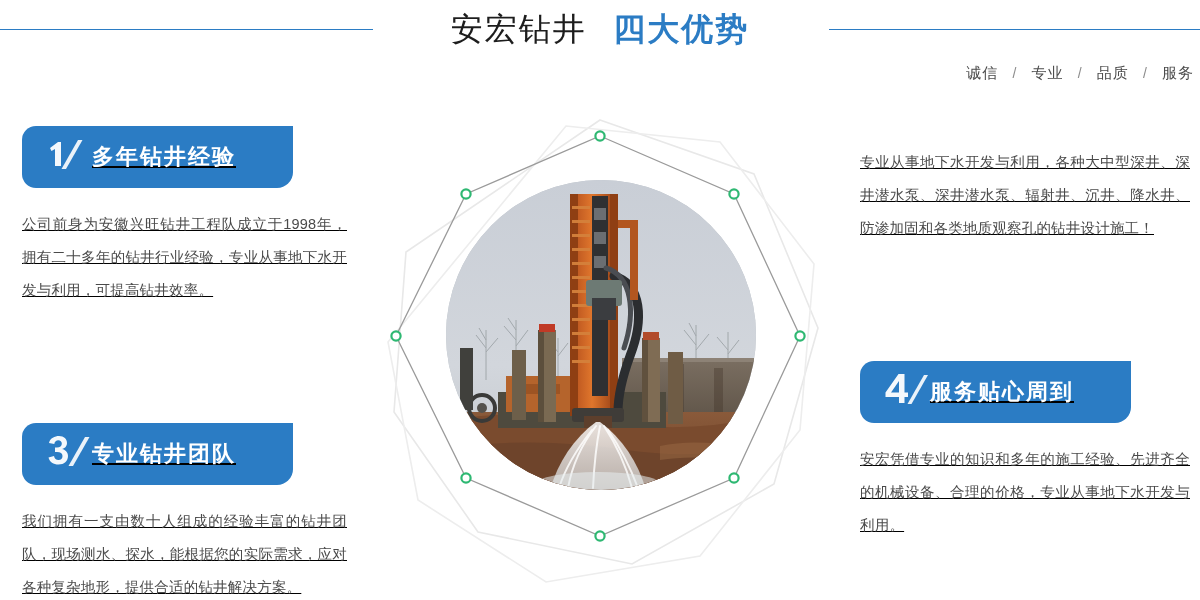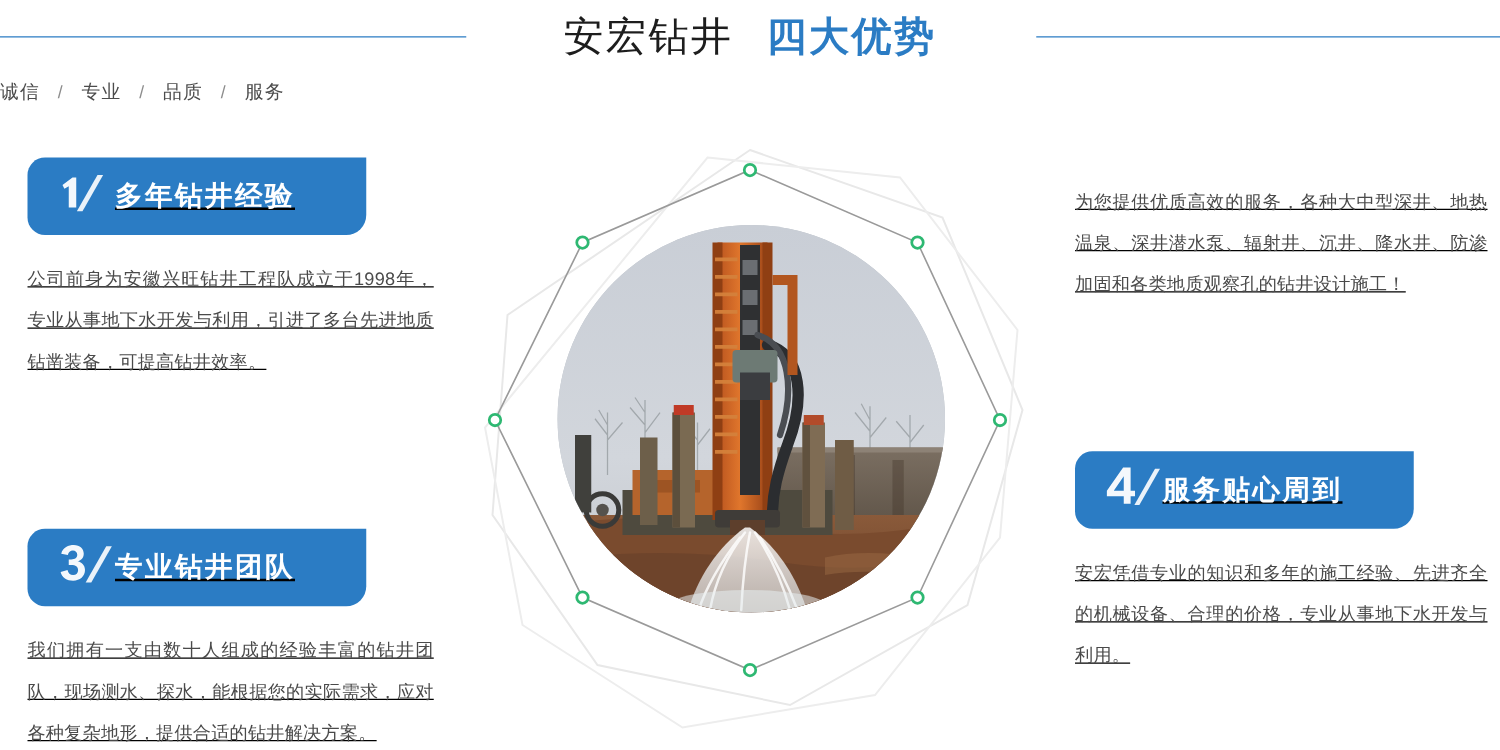--- a/index.html
+++ b/index.html
@@ -56,21 +56,21 @@
     letter-spacing: 2px;
     color: #2b7cc4;
     font-weight: 700;
     margin-left: 22px;
   }
 
   .subtitle {
     position: absolute;
     left: 0; top: 64px;
     width: 1194px;
-    text-align: left;
+    text-align: right;
     font-size: 15px;
     color: #4c4c4c;
     letter-spacing: 1px;
     white-space: nowrap;
   }
   .subtitle .sep {
     color: #8c8c8c;
     margin: 0 9px;
     font-size: 14px;
   }
@@ -191,21 +191,21 @@
         <div class="badge-inner">
           <span class="badge-num">
             <svg width="46" height="40" viewBox="0 0 46 40" aria-hidden="true">
               <path d="M6 11 L14 5 L17 5 L17 29 L11 29 L11 12 L7.5 14 Z" fill="#ffffff" opacity="0.95"></path>
               <path d="M17.5 32 L34 3 L38.5 3 L22 32 Z" fill="#ffffff" opacity="0.9"></path>
             </svg>
           </span>
           <span class="badge-label">多年钻井经验</span>
         </div>
       </div>
-      <p class="desc">公司前身为安徽兴旺钻井工程队成立于1998年，专业从事地下水开发与利用，引进了多台先进地质钻凿装备，可提高钻井效率。</p>
+      <p class="desc">公司前身为安徽兴旺钻井工程队成立于1998年，拥有二十多年的钻井行业经验，专业从事地下水开发与利用，可提高钻井效率。</p>
     </div>
 
     <div class="feature">
       <div class="badge">
         <div class="badge-inner">
           <span class="badge-num">
             <svg width="46" height="40" viewBox="0 0 46 40" aria-hidden="true">
               <path d="M5 9 C6 4 11 2 15 2 C20 2 23 5 23 9 C23 12.5 20.5 14.5 18 15 C21 15.5 24 18 24 22 C24 27 20 30.5 14.5 30.5 C9.5 30.5 5.5 28 4.5 23.5 L10 22 C10.5 24.5 12 26 14.5 26 C17 26 18.5 24.5 18.5 22 C18.5 19.5 16.5 18 13 18 L11 18 L11 13.5 L13 13.5 C16 13.5 17.8 12.2 17.8 9.8 C17.8 7.6 16.3 6.3 14.3 6.3 C12.2 6.3 10.8 7.5 10.3 10 Z" fill="#ffffff" opacity="0.95"></path>
               <path d="M24.5 32 L41 3 L45.5 3 L29 32 Z" fill="#ffffff" opacity="0.9"></path>
             </svg>
@@ -214,21 +214,21 @@
         </div>
       </div>
       <p class="desc">我们拥有一支由数十人组成的经验丰富的钻井团队，现场测水、探水，能根据您的实际需求，应对各种复杂地形，提供合适的钻井解决方案。</p>
     </div>
 
   </div>
 
   <div class="col col-right">
 
     <div class="feature">
-      <p class="desc">为您提供优质高效的服务，各种大中型深井、地热温泉、深井潜水泵、辐射井、沉井、降水井、防渗加固和各类地质观察孔的钻井设计施工！</p>
+      <p class="desc">专业从事地下水开发与利用，各种大中型深井、深井潜水泵、深井潜水泵、辐射井、沉井、降水井、防渗加固和各类地质观察孔的钻井设计施工！</p>
     </div>
 
     <div class="feature">
       <div class="badge">
         <div class="badge-inner">
           <span class="badge-num">
             <svg width="46" height="40" viewBox="0 0 46 40" aria-hidden="true">
               <path d="M16.5 2 L22.5 2 L22.5 20.5 L26 20.5 L26 25 L22.5 25 L22.5 31 L17 31 L17 25 L3.5 25 L3.5 20.5 Z M17 20.5 L17 9 L9 20.5 Z" fill="#ffffff" opacity="0.95"></path>
               <path d="M25.5 32 L42 3 L46 3 L29.5 32 Z" fill="#ffffff" opacity="0.9"></path>
             </svg>

